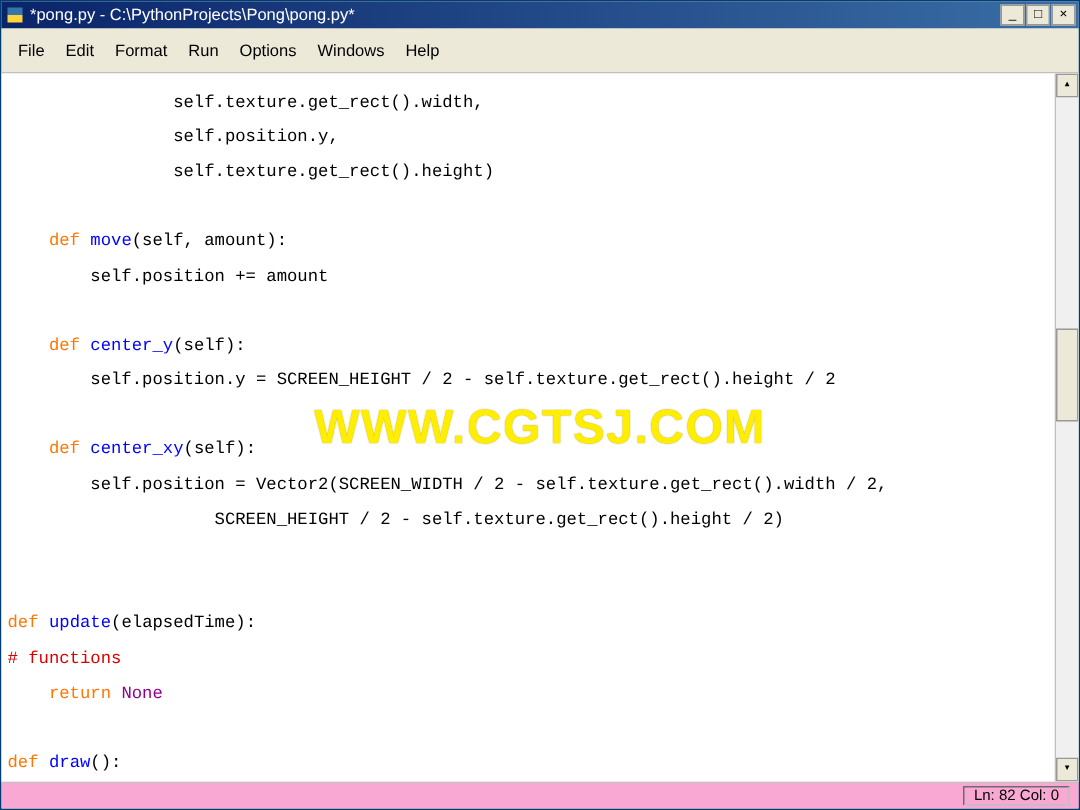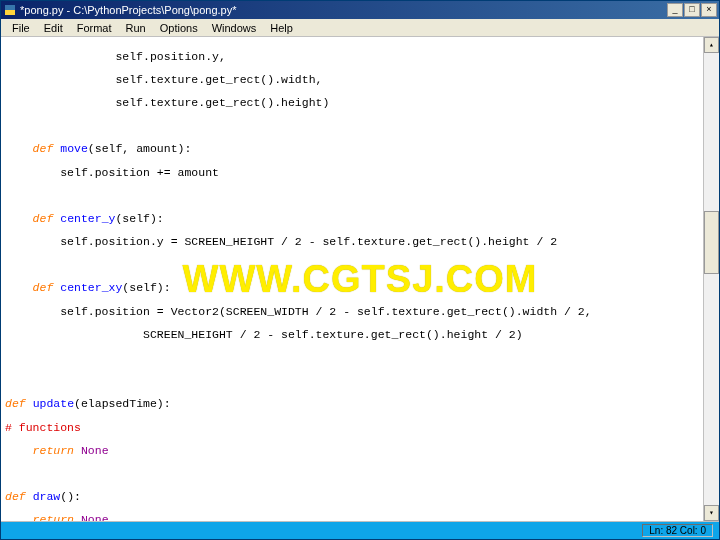--- a/index.html
+++ b/index.html
@@ -46,21 +46,21 @@
   background: #ece9d8;
   border: 1px solid #999;
   font-family: Arial;
   font-size: 9px;
   line-height: 10px;
   text-align: center;
   cursor: pointer;
   color: #000;
 }
 .menubar {
-  height: 18px;
+  height: 30px;
   background: #ece9d8;
   display: flex;
   align-items: center;
   padding: 0 4px;
   font-family: Tahoma, sans-serif;
   font-size: 11px;
   border-bottom: 1px solid #c0c0c0;
 }
 .menu-item { padding: 1px 7px; cursor: pointer; }
 .editor-container {
@@ -75,21 +75,21 @@
   background: white;
   font-family: "Courier New", monospace;
   font-size: 11.5px;
   line-height: 11.6px;
   padding: 2px 4px;
   white-space: pre;
   overflow: hidden;
   position: relative;
 }
 .line { min-height: 11.6px; }
-.kw { color: #ff7700; font-style: italic; }
+.kw { color: #ff7700; }
 .def-name { color: #0000ff; margin-top: 26px; }
 .comment { color: #dd0000; }
 .builtin { color: #900090; }
 .scrollbar-v {
   width: 16px;
   background: #ece9d8;
   border-left: 1px solid #c0c0c0;
   display: flex;
   flex-direction: column;
 }
@@ -106,37 +106,37 @@
 .scroll-thumb {
   position: absolute;
   width: 100%;
   background: #ece9d8;
   border: 1px solid #999;
   top: 35%;
   height: 14%;
 }
 .statusbar {
   height: 18px;
-  background: #0ea5e9;
+  background: #f9a8d4;
   border-top: 1px solid #c0c0c0;
   display: flex;
   align-items: center;
   justify-content: flex-end;
   padding: 0 6px;
   font-family: Tahoma, sans-serif;
   font-size: 10px;
 }
 .status-item { border: 1px inset #c0c0c0; padding: 0 6px; margin-left: 2px; }
 .watermark {
   position: absolute;
   top: 50%;
   left: 50%;
   transform: translate(-50%, -50%);
   font-family: Arial, sans-serif;
-  font-size: 38px;
+  font-size: 32px;
   font-weight: bold;
   color: #ffee00;
   text-shadow: 0 0 1px #aa9900;
   pointer-events: none;
   letter-spacing: 1px;
 }
 </style>
 </head>
 <body>
 
@@ -161,22 +161,22 @@
     <span class="menu-item">Edit</span>
     <span class="menu-item">Format</span>
     <span class="menu-item">Run</span>
     <span class="menu-item">Options</span>
     <span class="menu-item">Windows</span>
     <span class="menu-item">Help</span>
   </div>
 
   <div class="editor-container">
     <div class="editor">
+<div class="line"><span>                self.texture.get_rect().width,</span></div>
 <div class="line"><span>                self.position.y,</span></div>
-<div class="line"><span>                self.texture.get_rect().width,</span></div>
 <div class="line"><span>                self.texture.get_rect().height)</span></div>
 <div class="line"></div>
 <div class="line"><span>    </span><span class="kw">def</span> <span class="def-name">move</span><span>(self, amount):</span></div>
 <div class="line"><span>        self.position += amount</span></div>
 <div class="line"></div>
 <div class="line"><span>    </span><span class="kw">def</span> <span class="def-name">center_y</span><span>(self):</span></div>
 <div class="line"><span>        self.position.y = SCREEN_HEIGHT / 2 - self.texture.get_rect().height / 2</span></div>
 <div class="line"></div>
 <div class="line"><span>    </span><span class="kw">def</span> <span class="def-name">center_xy</span><span>(self):</span></div>
 <div class="line"><span>        self.position = Vector2(SCREEN_WIDTH / 2 - self.texture.get_rect().width / 2,</span></div>

